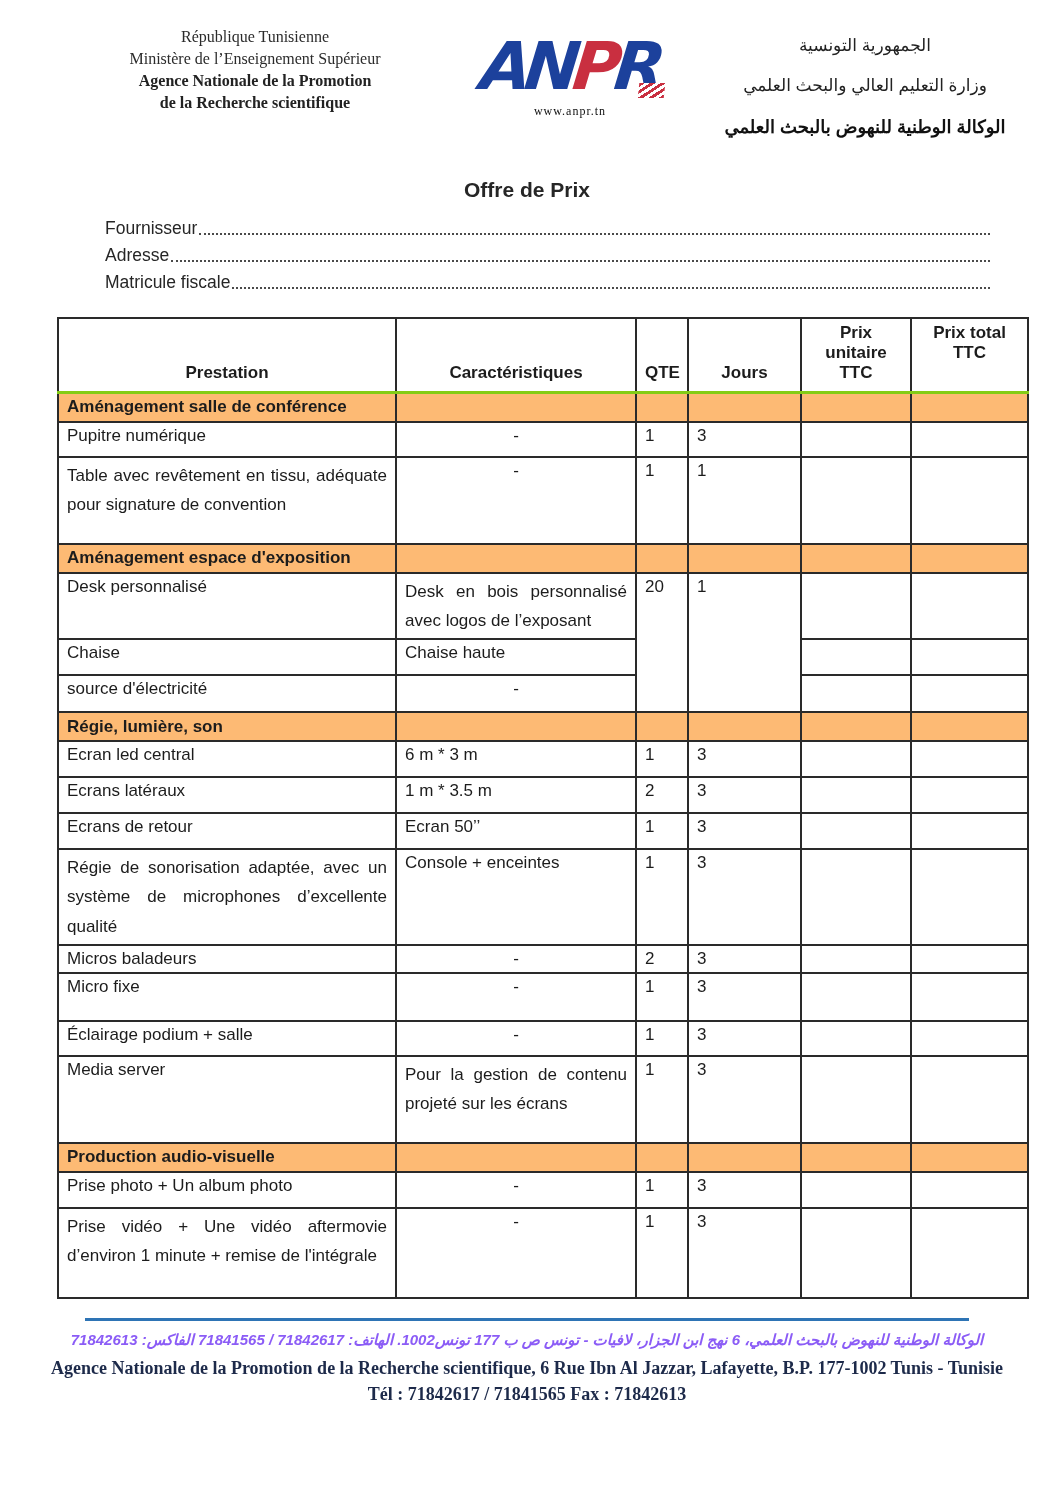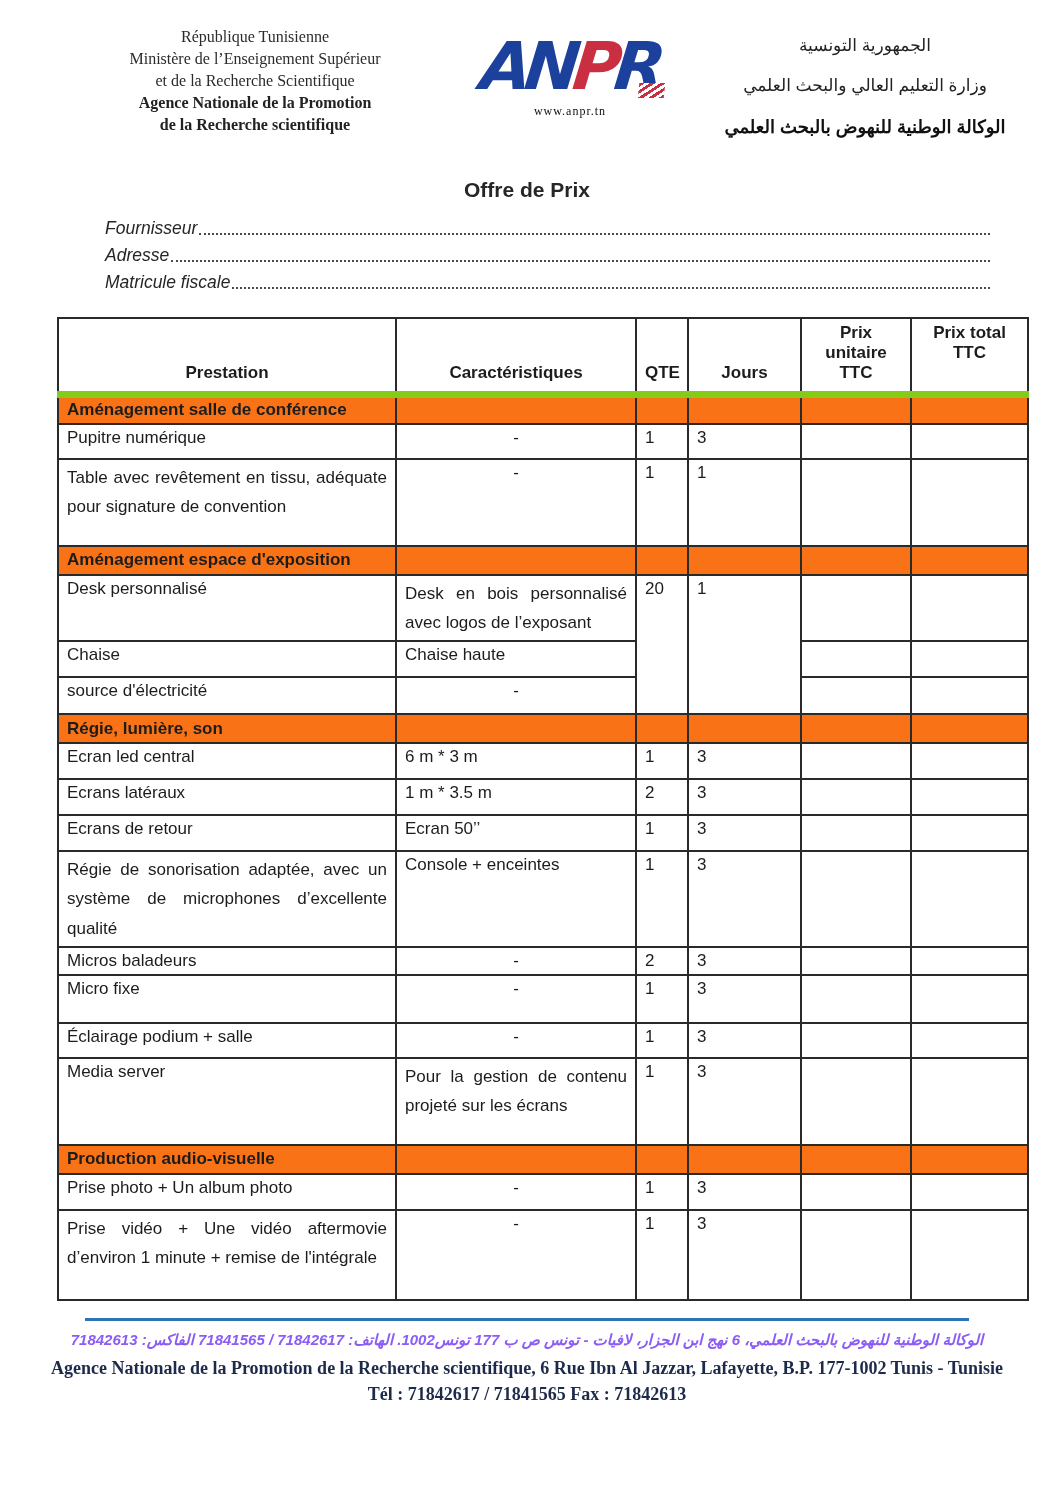--- a/index.html
+++ b/index.html
@@ -45,21 +45,21 @@
     font-size:12px; letter-spacing:1px; color:#111;
   }
   .header-right {
     width:330px; text-align:center; direction:rtl;
     font-size:17px; line-height:2.35; color:#222;
   }
   .header-right .b { font-weight:bold; font-size:18px; color:#111; }
 
   
   .doc-title { text-align:center; margin-top:30px; font-size:21px; font-weight:bold; color:#262626; }
-  .form-block { margin:10px 64px 6px 105px;font-style:italic; }
+  .form-block { margin:10px 64px 6px 105px; }
   .form-line { display:flex; align-items:flex-end; height:27px; font-size:17.5px; color:#262626; }
   .form-line .dots { flex:1; border-bottom:2px dotted #4a4a4a; margin:0 0 4px 2px; }
 
   
   table.offer {
     margin:24px 0 0 57px;
     border-collapse:collapse;
     table-layout:fixed;
     width:970px;
     font-size:17px;
@@ -67,23 +67,23 @@
   }
   table.offer td {
     border:2px solid #2a2a2a;
     padding:3px 8px;
     vertical-align:top;
     overflow:hidden;
   }
   tr.hd td { font-weight:bold; text-align:center; vertical-align:bottom; padding-bottom:8px; }
   tr.hd td.topv { vertical-align:top; padding-top:4px; }
   tr.hd { height:70px; }
-  tr.hd td { border-bottom:7px solid #84cc16; }
+  tr.hd td { border-bottom:3px solid #84cc16; }
   tr.sec { height:29px; }
-  tr.sec td { background:#f97316; font-weight:bold; vertical-align:middle; padding-top:2px; padding-bottom:2px; }
+  tr.sec td { background:#fdba74; font-weight:bold; vertical-align:middle; padding-top:2px; padding-bottom:2px; }
   td.n { vertical-align:bottom; padding:2px 4px 4px 8px; }
   td.dash { text-align:center; vertical-align:top; }
   td.jst { text-align:justify; text-align-last:left; vertical-align:top; line-height:1.72; }
   td.mid { vertical-align:middle; }
 
   
   .footer { position:absolute; left:0; right:0; top:1318px; text-align:center; }
   .footer-rule { width:884px; height:3px; background:#2e74b5; margin:0 auto 10px auto; }
   .footer-ar {
     direction:rtl;
@@ -97,21 +97,20 @@
 </style>
 </head>
 <body>
 
 <div class="page">
 
   <div class="header">
     <div class="header-left">
       <div>République Tunisienne</div>
       <div>Ministère de l’Enseignement Supérieur</div>
-      <div>et de la Recherche Scientifique</div>
       <div class="b">Agence Nationale de la Promotion</div>
       <div class="b">de la Recherche scientifique</div>
     </div>
     <div class="header-center">
       <div class="logo-word">
         <span class="lb">AN</span><span class="lr">P</span><span class="lb">R</span>
         <span class="logo-stripes"></span>
       </div>
       <div class="logo-url">www.anpr.tn</div>
     </div>

